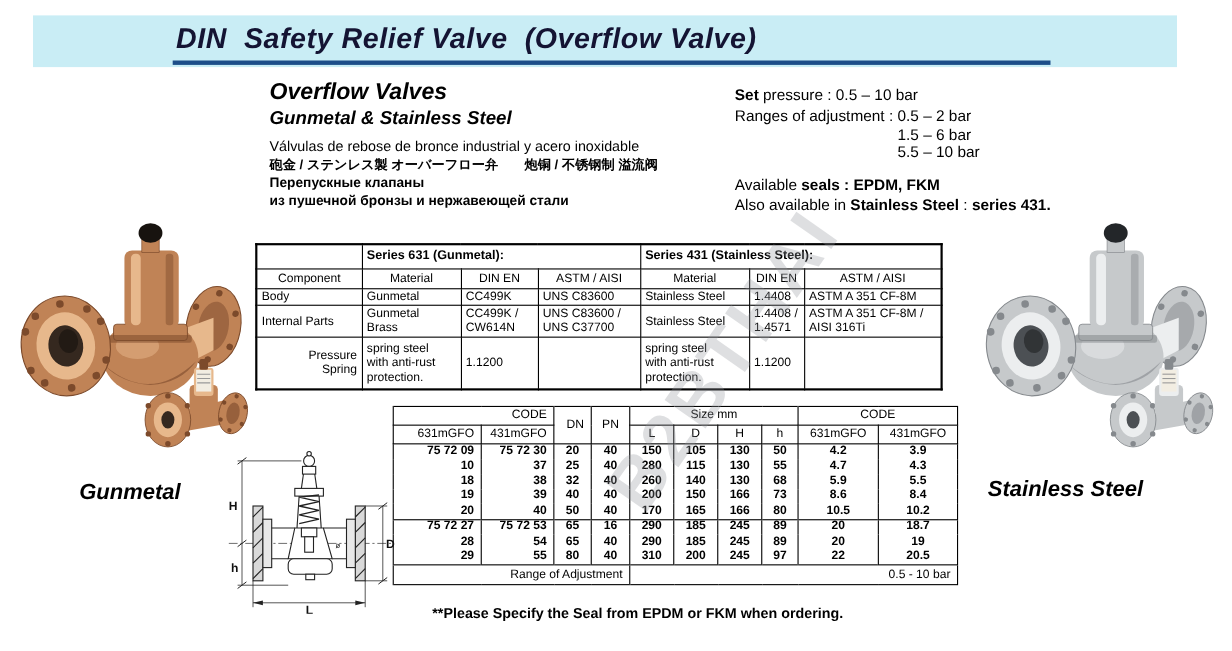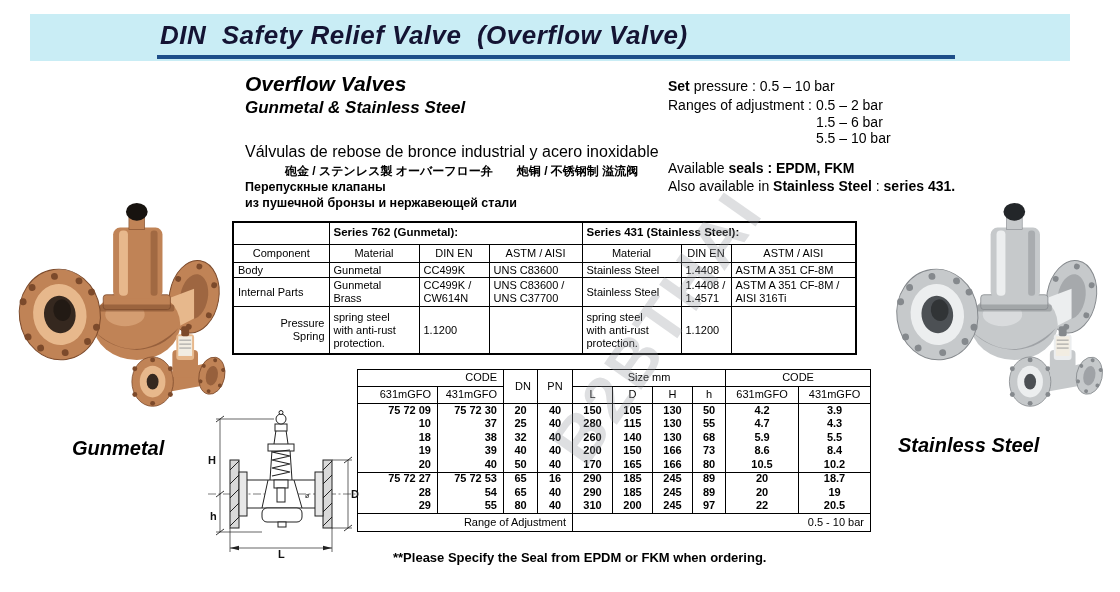--- a/index.html
+++ b/index.html
@@ -14,22 +14,22 @@
   .title{
     left:160px;top:20px;font-size:26px;font-weight:bold;font-style:italic;
     color:#141433;white-space:pre;letter-spacing:.5px;
   }
   .title-rule{left:157px;top:55px;width:798px;height:4px;background:#1d4e89;}
 
   
   .intro{left:245px;top:72px;width:420px;}
   .intro h1{margin:0;font-size:21px;font-style:italic;font-weight:bold;}
   .intro h2{margin:2px 0 0 0;font-size:17px;font-style:italic;font-weight:bold;}
-  .intro .es{margin-top:25px;font-size:16px;}
-  .intro .cjk{margin-top:2px;font-size:12px;font-weight:bold;margin-left:40px;}
+  .intro .es{margin-top:7px;font-size:13px;}
+  .intro .cjk{margin-top:2px;font-size:12px;font-weight:bold;}
   .intro .ru{font-size:12.5px;font-weight:bold;line-height:1.25;}
 
   
   .specs{left:668px;top:78px;width:420px;font-size:14px;}
   .specs .row{white-space:pre;}
   .specs b{font-weight:bold;}
   .ranges{display:flex;margin-top:3px;}
   .ranges .lab{white-space:pre;}
   .ranges .vals div{line-height:1.18;}
   .seals{margin-top:13px;}
@@ -112,21 +112,21 @@
       <col style="width:90px">
       <col style="width:70px">
       <col style="width:93px">
       <col style="width:99px">
       <col style="width:50px">
       <col style="width:125px">
     </colgroup>
   <tbody>
       <tr class="series">
     <td></td>
-    <td colspan="3">Series 762 (Gunmetal):</td>
+    <td colspan="3">Series 631 (Gunmetal):</td>
     <td colspan="3">Series 431 (Stainless Steel):</td>
   </tr>
   <tr class="colh">
     <td>Component</td>
     <td>Material</td>
     <td>DIN EN</td>
     <td>ASTM / AISI</td>
     <td>Material</td>
     <td>DIN EN</td>
     <td>ASTM / AISI</td>

